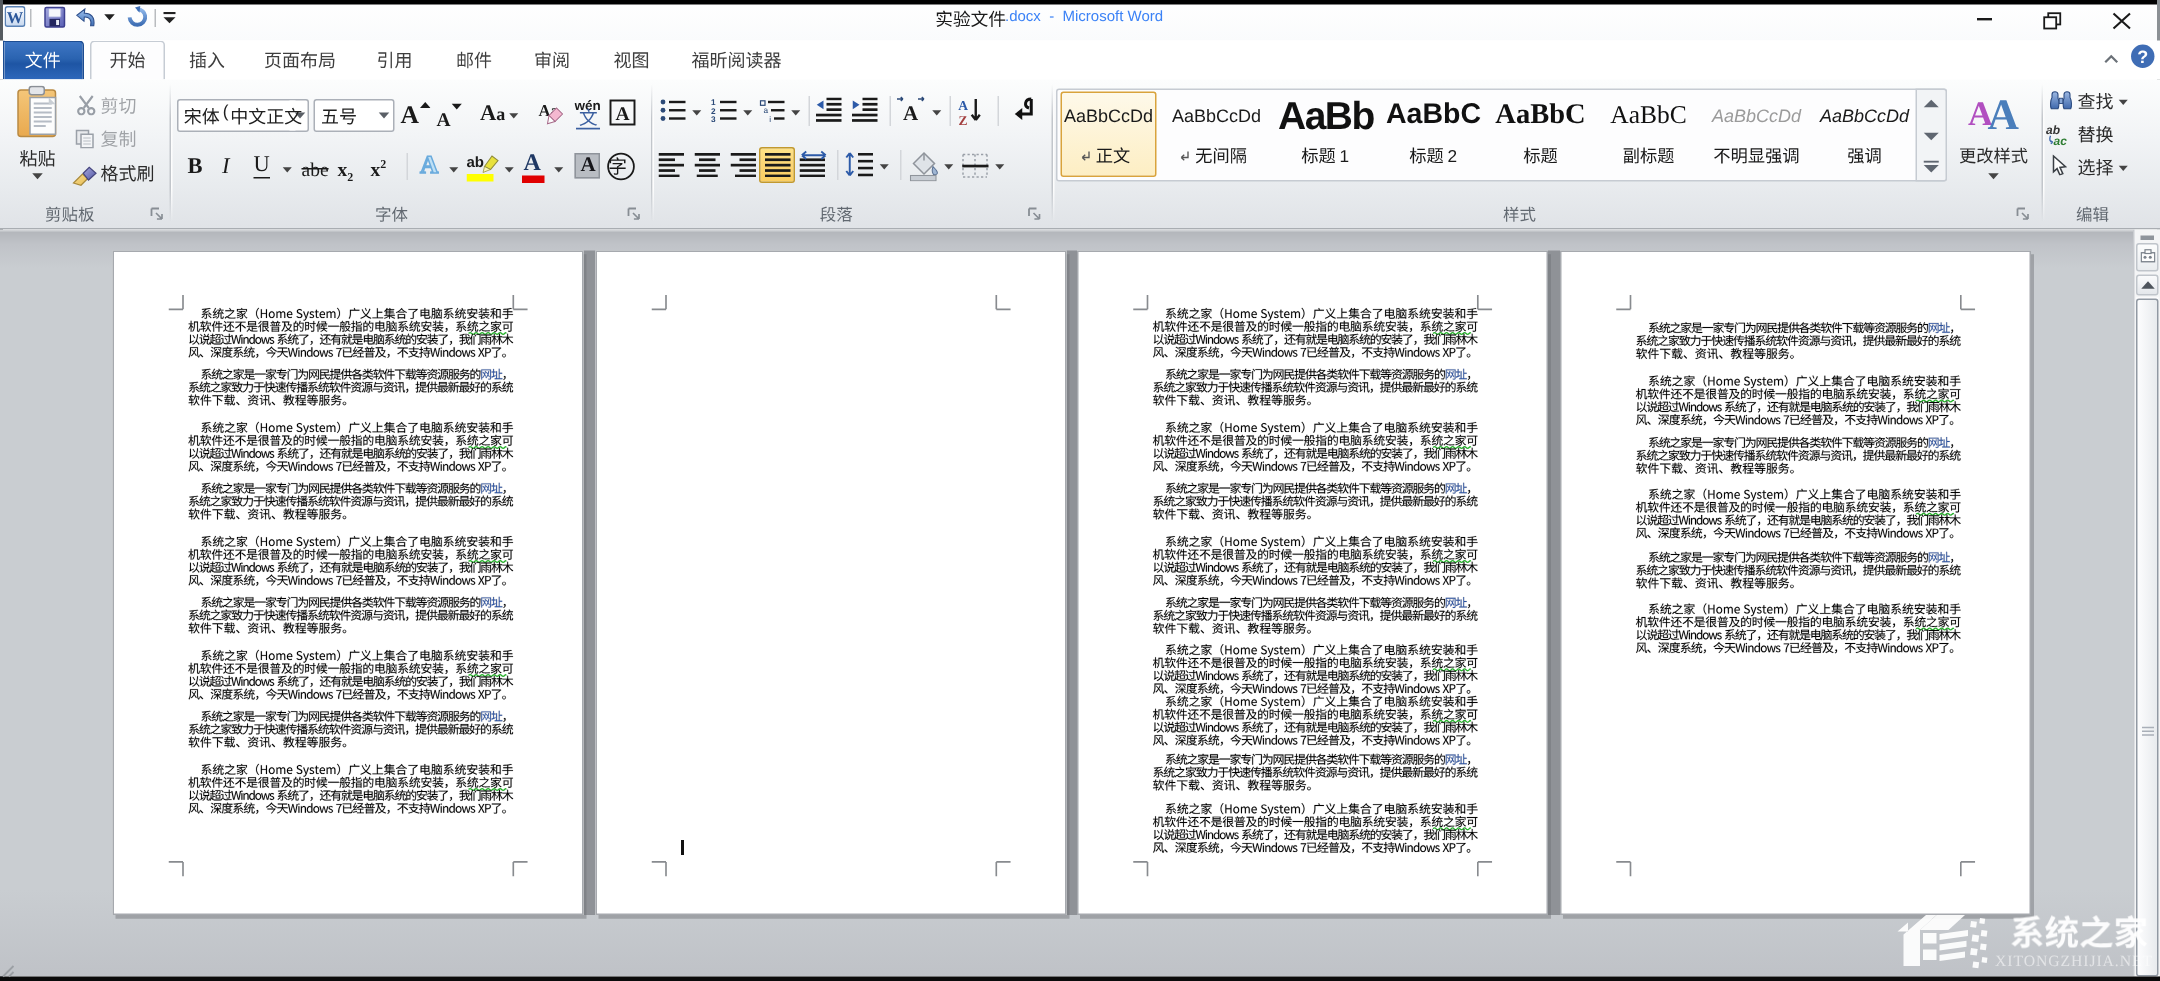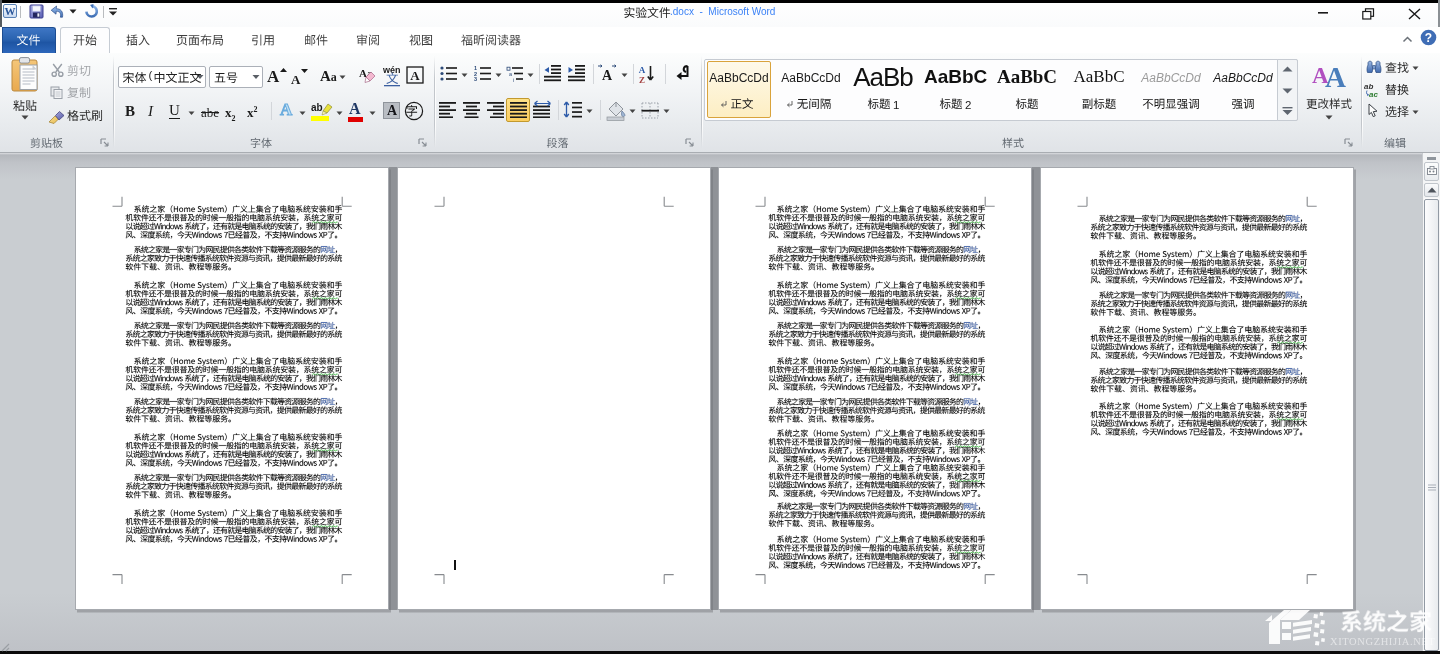--- a/index.html
+++ b/index.html
@@ -765,21 +765,21 @@
 <div class="abs" style="left:704px;top:59px;width:594px;height:62px;background:#fdfdfe;border:1px solid #c6cbd2;border-radius:2px"></div>
 <div class="abs" style="left:706.5px;top:61px;width:64px;height:57px;background:linear-gradient(#fef9ea,#fdeec3);border:1.5px solid #d9a33c;border-radius:2px"></div>
 <div class="abs" style="left:708px;top:64px;width:62px;height:26px;line-height:26px;text-align:center"><span style="font-size:12px;color:#1a1a1a">AaBbCcDd</span></div>
 <svg class="abs" style="left:720px;top:100px" width="8" height="8" viewBox="0 0 8 8">
     <path d="M6 1 L6 5 L1.5 5 M1.5 5 L3.5 3.2 M1.5 5 L3.5 6.8" stroke="#555" stroke-width="0.9" fill="none"></path>
   </svg>
 <div class="abs" style="left:780px;top:64px;width:62px;height:26px;line-height:26px;text-align:center"><span style="font-size:12px;color:#1a1a1a">AaBbCcDd</span></div>
 <svg class="abs" style="left:786px;top:100px" width="8" height="8" viewBox="0 0 8 8">
     <path d="M6 1 L6 5 L1.5 5 M1.5 5 L3.5 3.2 M1.5 5 L3.5 6.8" stroke="#555" stroke-width="0.9" fill="none"></path>
   </svg>
-<div class="abs" style="left:852px;top:64px;width:62px;height:26px;line-height:26px;text-align:center"><span style="font-size:26px;font-weight:normal;color:#111;letter-spacing:-1px">AaBb</span></div>
+<div class="abs" style="left:852px;top:64px;width:62px;height:26px;line-height:26px;text-align:center"><span style="font-size:26px;font-weight:bold;color:#111;letter-spacing:-1px">AaBb</span></div>
 <div class="abs" style="left:893px;top:98.5px;font-size:11.5px;color:#1a1a1a">1</div>
 <div class="abs" style="left:924px;top:64px;width:62px;height:26px;line-height:26px;text-align:center"><span style="font-size:19px;font-weight:bold;color:#111">AaBbC</span></div>
 <div class="abs" style="left:965px;top:98.5px;font-size:11.5px;color:#1a1a1a">2</div>
 <div class="abs" style="left:996px;top:64px;width:62px;height:26px;line-height:26px;text-align:center"><span style="font-family:'Liberation Serif',serif;font-size:19px;font-weight:bold;color:#111">AaBbC</span></div>
 <div class="abs" style="left:1068px;top:64px;width:62px;height:26px;line-height:26px;text-align:center"><span style="font-family:'Liberation Serif',serif;font-size:17px;color:#111">AaBbC</span></div>
 <div class="abs" style="left:1140px;top:64px;width:62px;height:26px;line-height:26px;text-align:center"><span style="font-size:12px;font-style:italic;color:#9b9b9b">AaBbCcDd</span></div>
 <div class="abs" style="left:1212px;top:64px;width:62px;height:26px;line-height:26px;text-align:center"><span style="font-size:12px;font-style:italic;color:#1a1a1a">AaBbCcDd</span></div>
 <div class="abs" style="left:1277px;top:59px;width:21px;height:62px;background:#f2f4f6;border:1px solid #c6cbd2;border-radius:0 2px 2px 0"></div>
 <svg class="abs" style="left:1282px;top:66px" width="11" height="7" viewBox="0 0 11 7">
     <path d="M5.5 0.5 L10.5 5.5 L0.5 5.5 Z" fill="#5f6670"></path>

